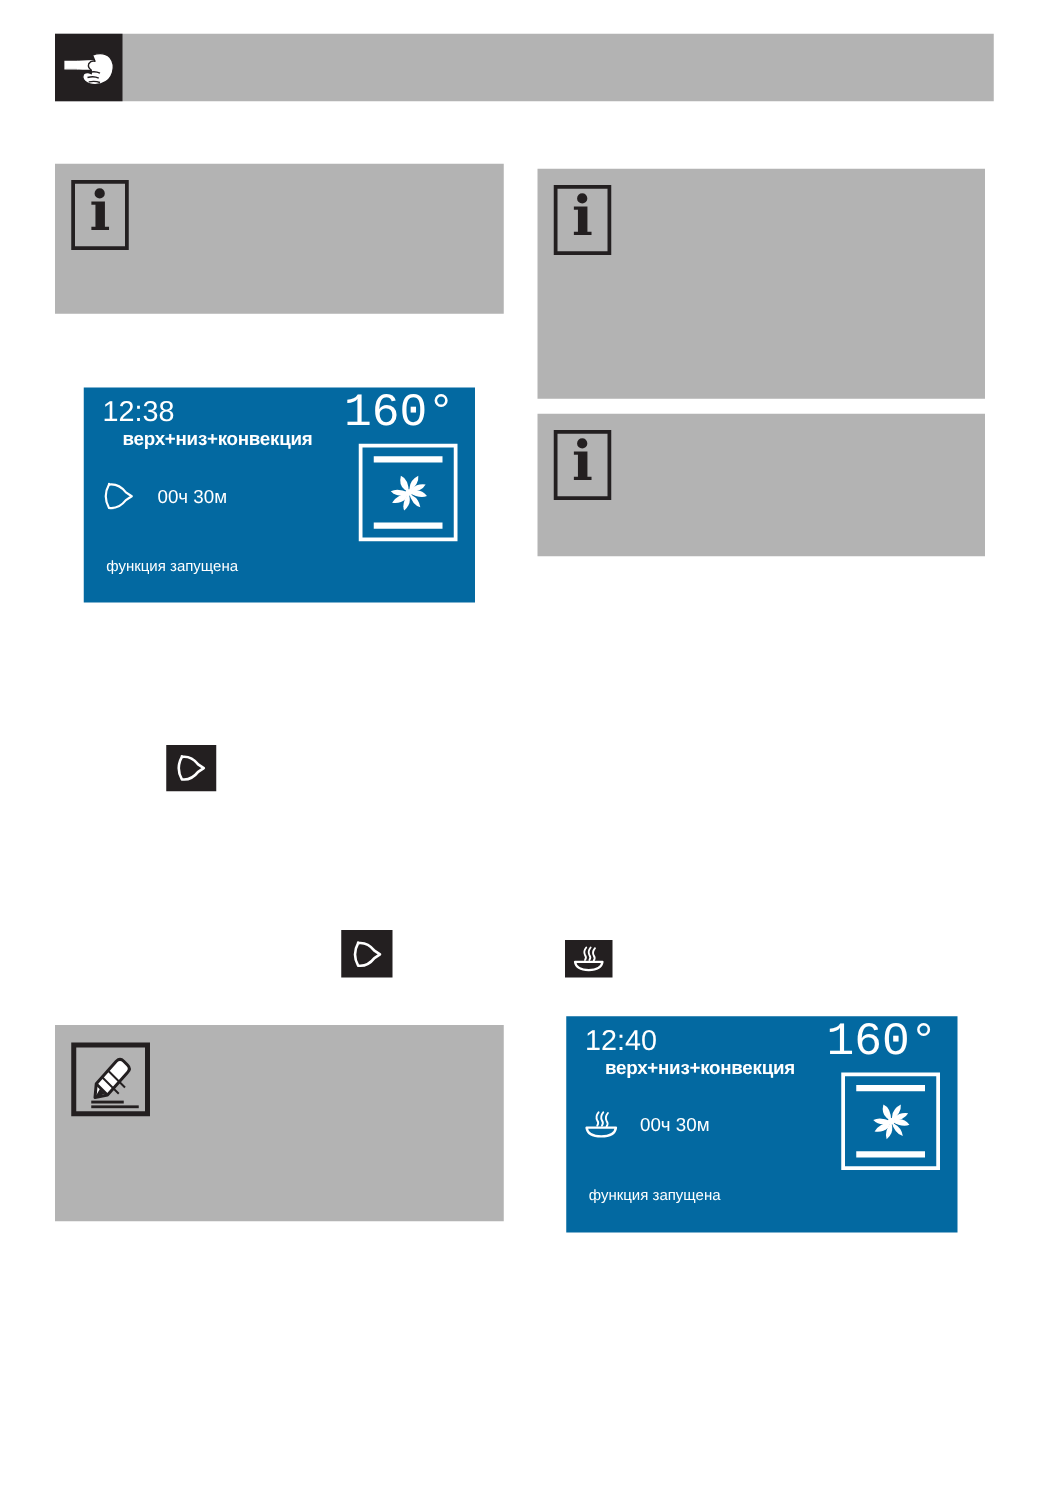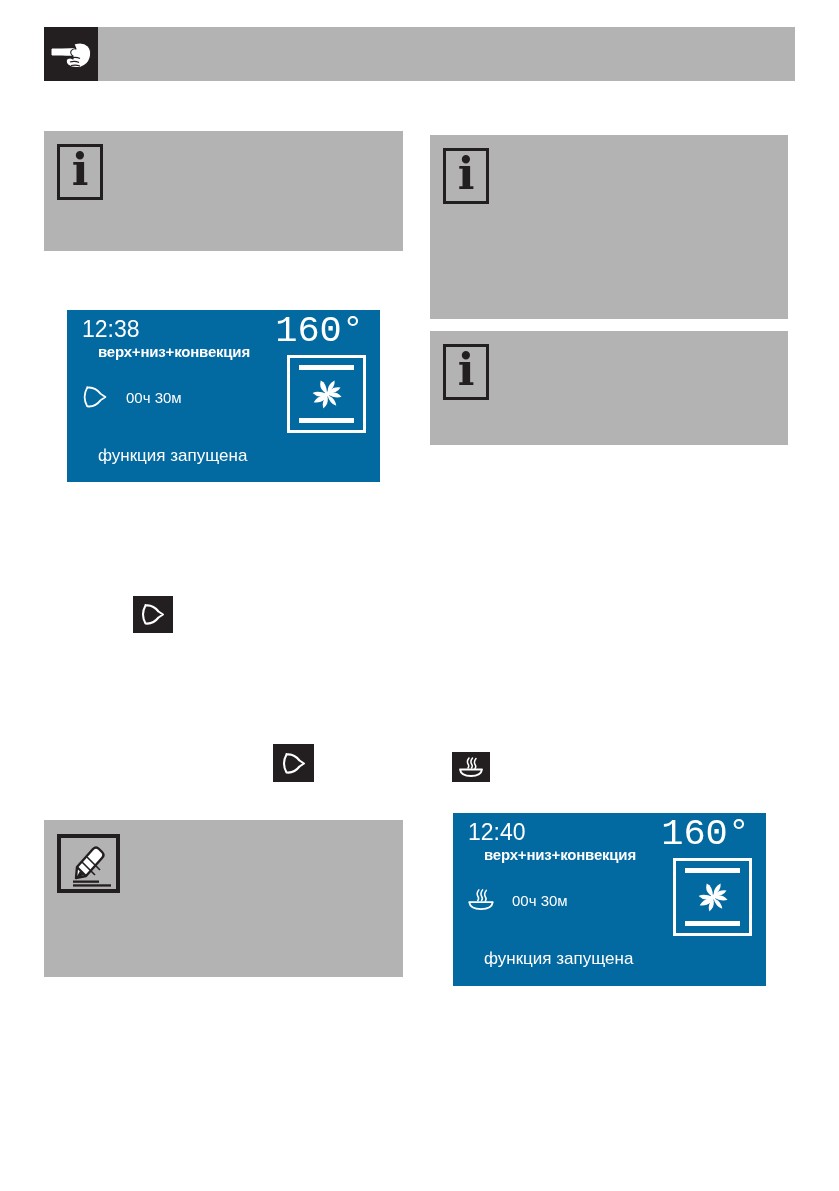--- a/index.html
+++ b/index.html
@@ -137,23 +137,23 @@
   .disp-duration {
     position: absolute;
     left: 48px;
     top: 79px;
     font-size: 15px;
     color: #ffffff;
     margin-left: 11px;
   }
   .disp-status {
     position: absolute;
-    left: 31px;
+    left: 18px;
     top: 136px;
-    font-size: 17px;
+    font-size: 12px;
     color: #ffffff;
   }
   .disp-row-icon {
     position: absolute;
     left: 13px;
     top: 74px;
     width: 30px;
     height: 26px;
   }
 

